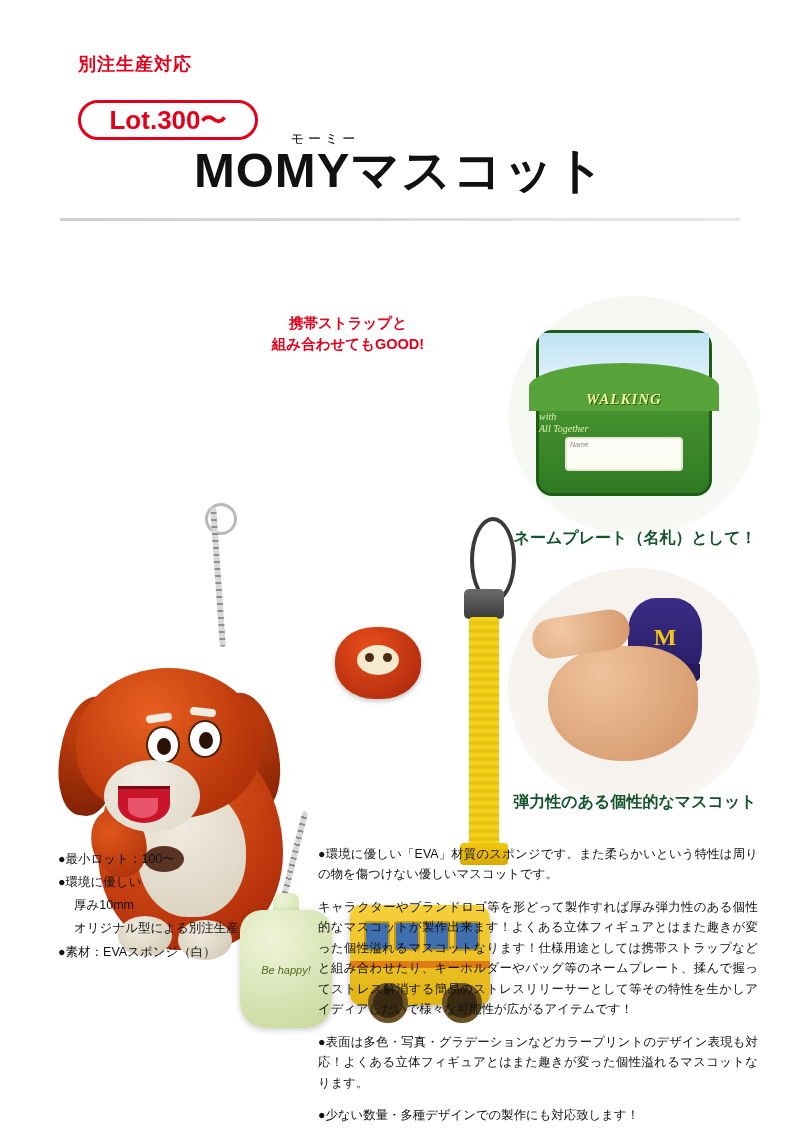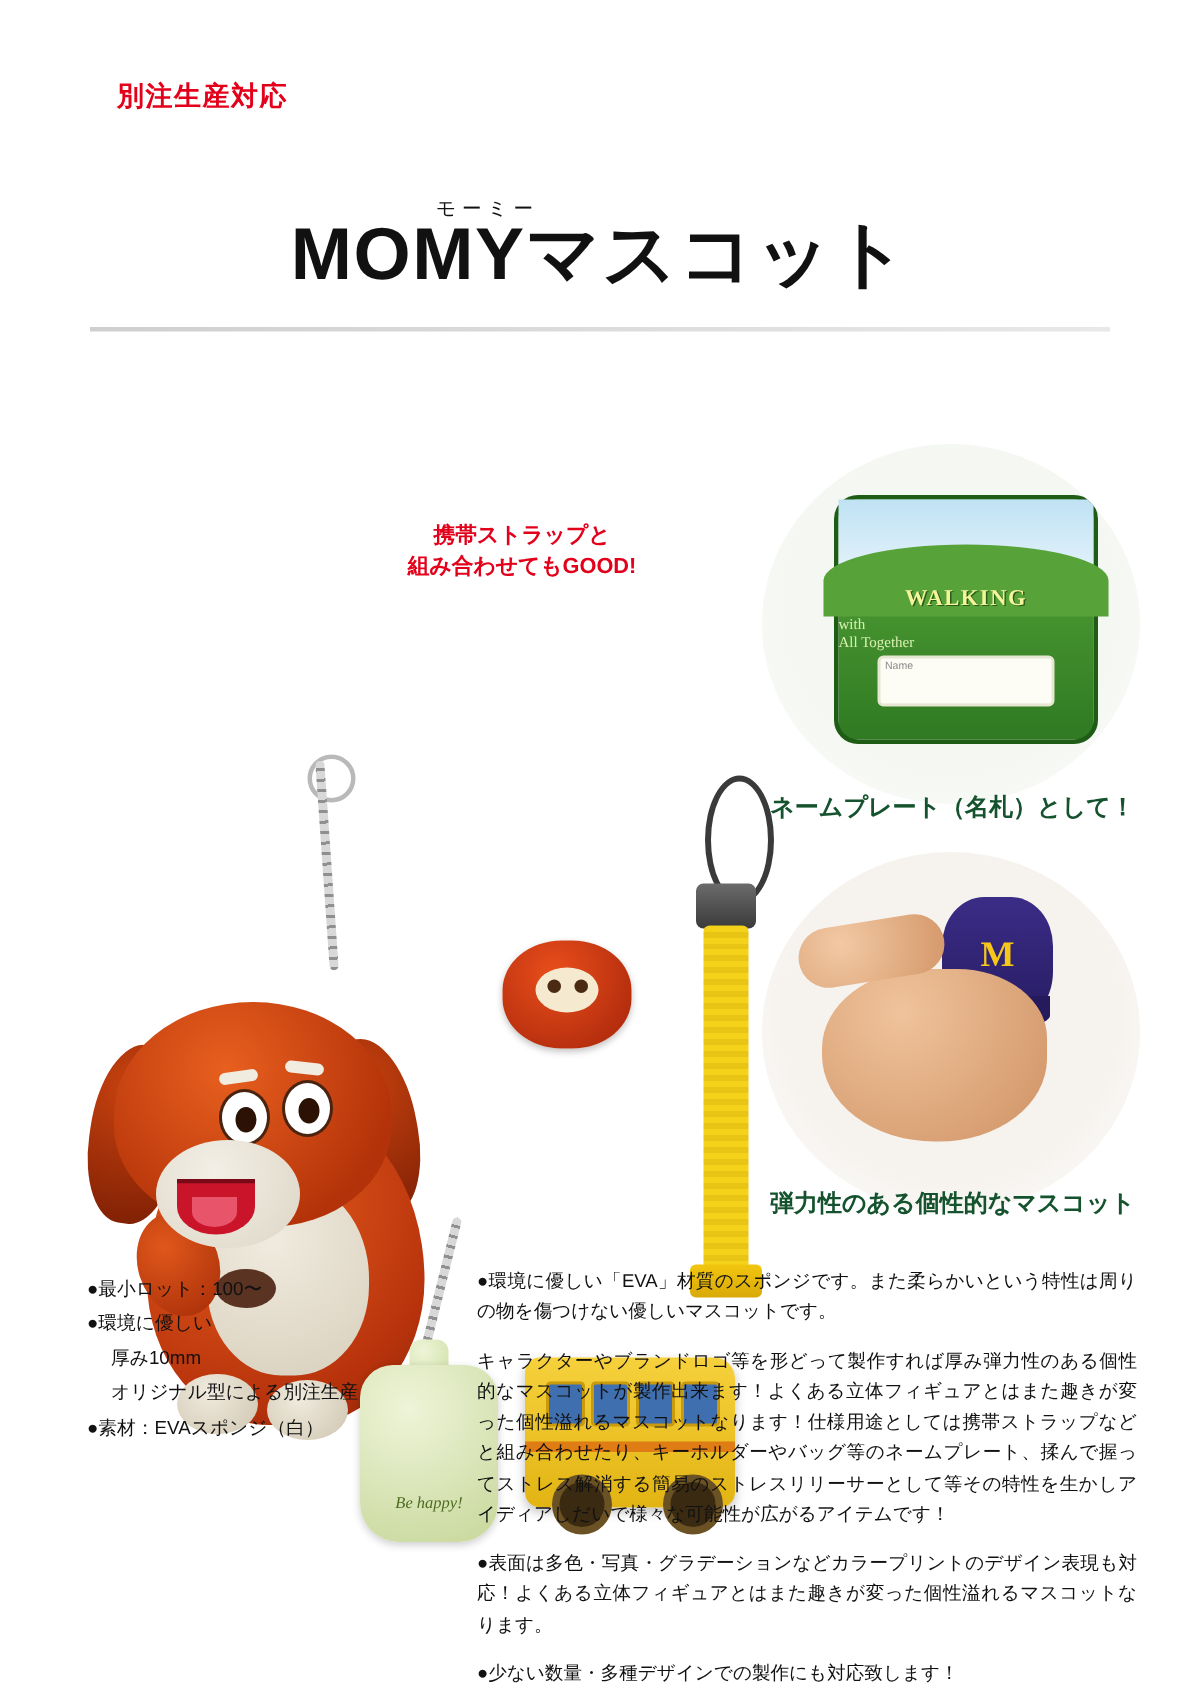--- a/index.html
+++ b/index.html
@@ -40,21 +40,21 @@
     position:absolute;left:60px;top:218px;width:680px;height:3px;
     background:linear-gradient(to right,#cfcfcf,#e8e8e8);
   }
 
   
   .photo-main{
     position:absolute;left:30px;top:245px;width:470px;height:580px;
   }
   .callout{
     position:absolute;color:#e2001a;font-weight:bold;font-size:14.5px;
-    line-height:1.45;text-align:center;margin-top:34px;
+    line-height:1.45;text-align:center;
   }
   .callout-strap{left:258px;top:313px;width:180px;}
 
   
   .dog{position:absolute;left:28px;top:395px;width:250px;height:330px;}
   .dog-body{
     position:absolute;left:40px;top:95px;width:185px;height:215px;
     background:radial-gradient(circle at 35% 30%,#e8601f,#b8330c 70%,#8c2408);
     border-radius:48% 48% 44% 44%/55% 55% 45% 45%;
   }
@@ -164,22 +164,22 @@
     background:radial-gradient(circle at 35% 25%,#eef4d8,#c7d79a);
     border-radius:22px 22px 26px 26px;
     box-shadow:0 2px 6px rgba(0,0,0,.2);
   }
   .bottle-neck{
     position:absolute;left:243px;top:648px;width:26px;height:30px;
     background:radial-gradient(circle at 35% 25%,#eef4d8,#cadd9e);border-radius:8px;
   }
   .bottle-text{
     position:absolute;left:0;top:54px;width:92px;text-align:center;
-    font-family:Liberation Serif, serif;font-style:italic;
-    font-size:11px;color:#4e6b22;margin-top:32px;
+    font-family:Liberation Sans, sans-serif;font-style:italic;
+    font-size:11px;color:#4e6b22;
   }
 
   
   .bus{
     position:absolute;left:320px;top:660px;width:140px;height:100px;
     background:linear-gradient(#f6d13c,#e2b413);
     border-radius:10px 14px 10px 10px;
     box-shadow:0 3px 7px rgba(0,0,0,.25);
   }
   .bus-win{
@@ -192,23 +192,23 @@
   }
   .bus-stripe{position:absolute;left:0;top:56px;width:140px;height:7px;background:#e07c14;}
 
   
   .rphoto{
     position:absolute;border-radius:50%;overflow:hidden;
   }
   .rphoto-1{left:508px;top:296px;width:252px;height:240px;
     background:radial-gradient(circle at 50% 45%,#f4f7f2 0%,#f4f7f2 62%,#ffffff 100%);}
   .np-card{
-    position:absolute;left:48px;top:34px;width:170px;height:160px;
+    position:absolute;left:28px;top:34px;width:170px;height:160px;
     background:linear-gradient(#5aa83c,#2f7a22);
-    border:3px solid #1f5c16;border-radius:16px;
+    border:3px solid #1f5c16;border-radius:16px;font-style:italic;
   }
   .np-sky{
     position:absolute;left:0;top:0;width:170px;height:52px;
     background:linear-gradient(#bfe2f3,#e6f3fb);
   }
   .np-hill{
     position:absolute;left:-10px;top:30px;width:190px;height:48px;
     background:#58a23a;border-radius:50% 50% 0 0;
   }
   .np-title{
@@ -271,20 +271,21 @@
   .body-col p{margin:0 0 12px 0;}
   .body-col p:last-child{margin-bottom:0;}
 </style>
 </head>
 <body>
 
 <div class="page">
 
   <div class="lot-block">
     <div class="lot-title">別注生産対応</div>
+    <div class="lot-badge">Lot.300〜</div>
   </div>
 
   <div class="title-wrap">
     <div class="title-ruby">モーミー</div>
     <div class="main-title">MOMYマスコット</div>
   </div>
   <div class="title-rule"></div>
 
   <div class="photo-main">
 

